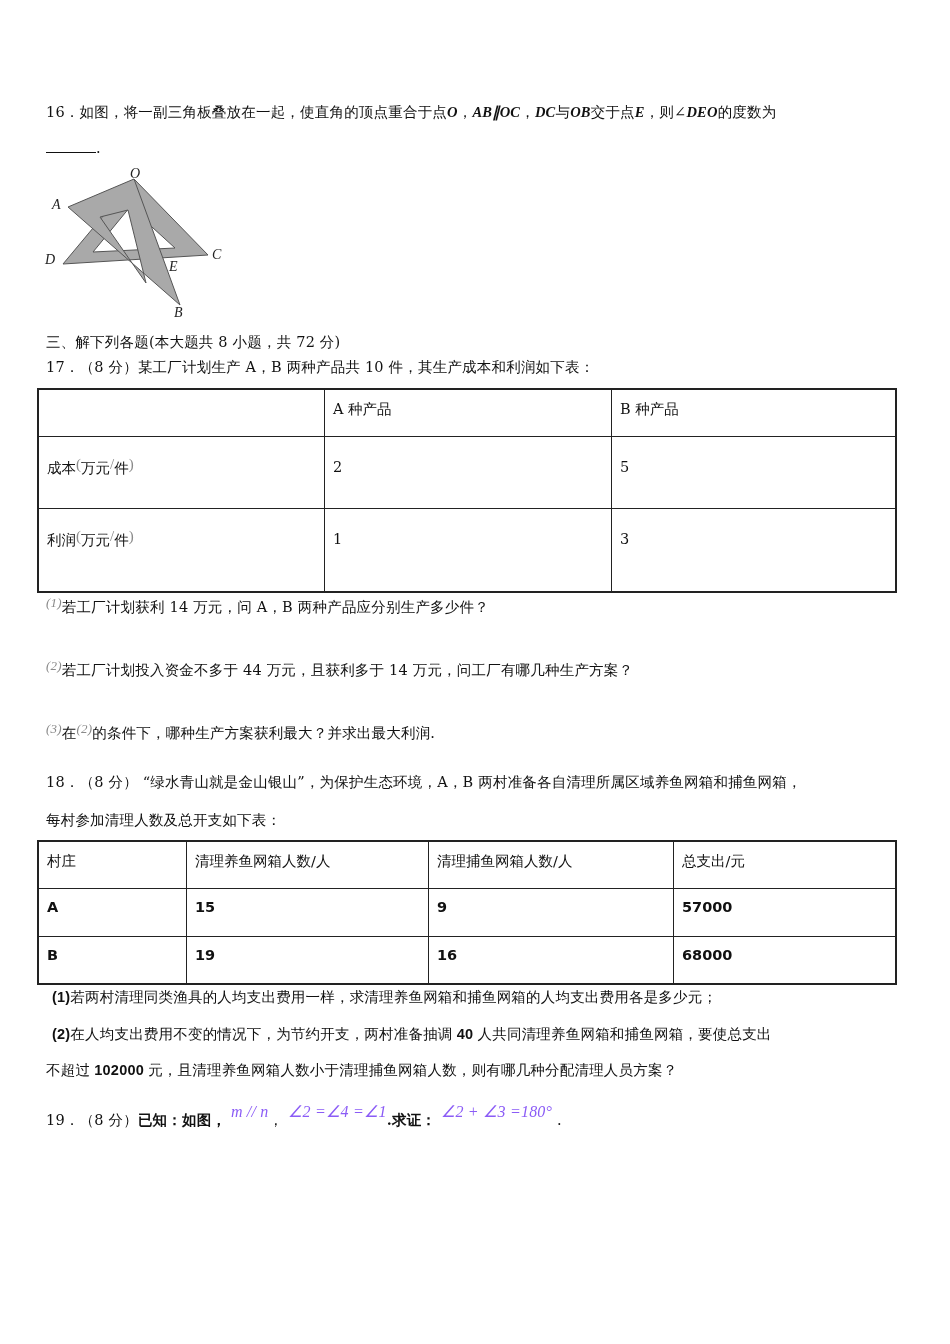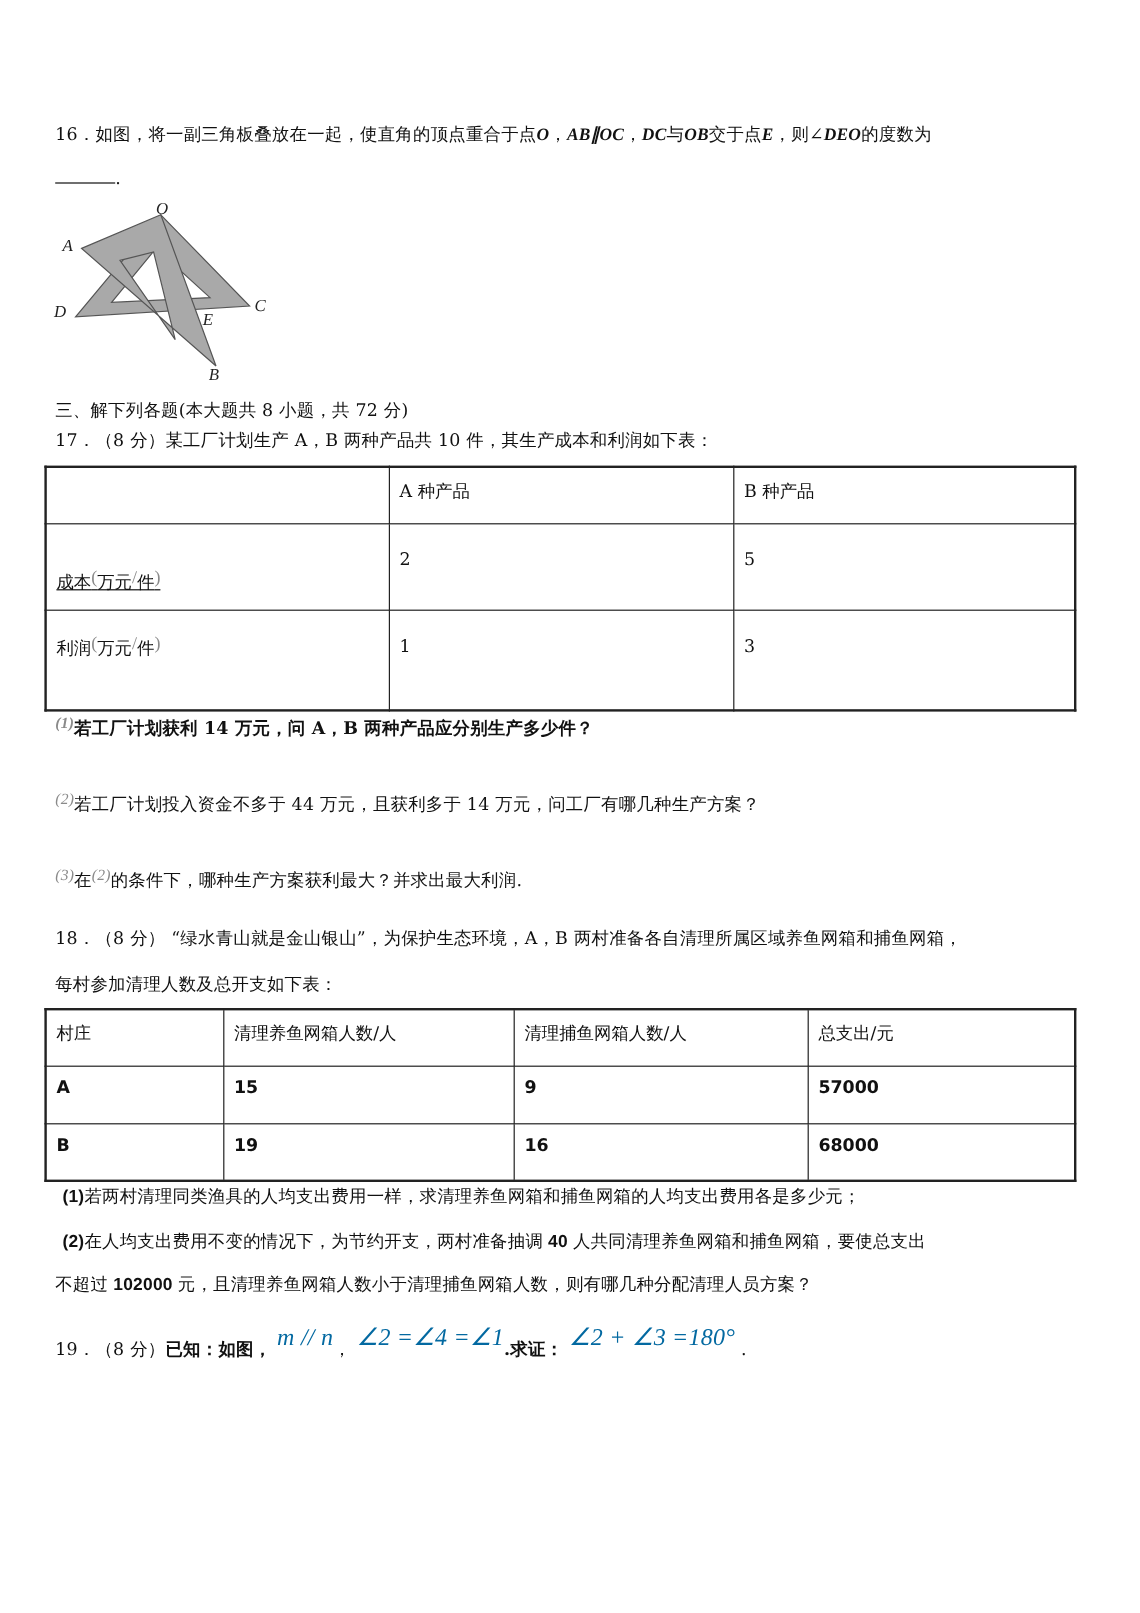--- a/index.html
+++ b/index.html
@@ -5,21 +5,21 @@
     html, body { margin: 0; padding: 0; background: #ffffff; }
     body { width: 950px; height: 1344px; position: relative; overflow: hidden;
            font-family: "DejaVu Serif", "Liberation Serif", serif; color: #111; }
     .abs { position: absolute; }
     .line { font-size: 14.5px; white-space: nowrap; letter-spacing: 0.2px; }
     .b { font-weight: bold; }
     .it { font-style: italic; font-family: "Liberation Serif", serif; font-weight: bold; }
     .blank { display: inline-block; width: 50px; border-bottom: 1px solid #111; height: 12px; }
     .mark { color: #8a8a8a; font-style: italic; font-family: "Liberation Serif", serif; font-size: 13px; position: relative; top: -5px; }
     .paren { color: #8a8a8a; font-family: "Liberation Serif", serif; font-size: 15px; position: relative; top: -4px; }
-    .math { color: #0369a1; font-style: italic; font-family: "Liberation Serif", serif; font-size: 20px; position: relative; top: -8px; }
+    .math { color: #8b5cf6; font-style: italic; font-family: "Liberation Serif", serif; font-size: 16px; position: relative; top: -8px; }
     table.t1, table.t2 { position: absolute; border-collapse: collapse; }
     table.t1 td, table.t2 td { border: 1px solid #222; vertical-align: top; font-size: 14.5px; padding: 0 8px; }
     table.t1 { left: 37px; top: 388px; width: 860px; border: 2px solid #222; }
     table.t1 td { padding-top: 10px; margin-top: 40px; }
     table.t2 { left: 37px; top: 840px; width: 860px; border: 2px solid #222; font-family: "DejaVu Sans", sans-serif; }
     table.t2 td { padding-top: 10px; }
     .sans { font-family: Liberation Sans, sans-serif; text-align: center; }
   </style>
 </head>
 <body>
@@ -53,33 +53,33 @@
 <div class="abs line" style="left:46px; top:358px;">17．（8 分）某工厂计划生产 A，B 两种产品共 10 件，其生产成本和利润如下表：</div>
 
 <table class="t1">
   <tbody>
       <tr style="height:47px;">
     <td style="width:269px;"></td>
     <td style="width:270px;">A 种产品</td>
     <td>B 种产品</td>
   </tr>
   <tr style="height:72px;">
-    <td style="padding-top:39px;text-decoration:underline;"><span>成本</span><span class="paren">(</span><span>万元</span><span class="paren">/</span><span>件</span><span class="paren">)</span></td>
+    <td style="padding-top:22px;"><span>成本</span><span class="paren">(</span><span>万元</span><span class="paren">/</span><span>件</span><span class="paren">)</span></td>
     <td style="padding-top:22px;">2</td>
     <td style="padding-top:22px;">5</td>
   </tr>
   <tr style="height:84px;">
     <td style="padding-top:22px;"><span>利润</span><span class="paren">(</span><span>万元</span><span class="paren">/</span><span>件</span><span class="paren">)</span></td>
     <td style="padding-top:22px;">1</td>
     <td style="padding-top:22px;">3</td>
   </tr>
 </tbody>
   </table>
 
-<div class="abs line" style="left:46px; top:598px;font-weight:bold;">
+<div class="abs line" style="left:46px; top:598px;">
   <span class="mark">(1)</span><span>若工厂计划获利 14 万元，问 A，B 两种产品应分别生产多少件？</span>
 </div>
 <div class="abs line" style="left:46px; top:661px;">
   <span class="mark">(2)</span><span>若工厂计划投入资金不多于 44 万元，且获利多于 14 万元，问工厂有哪几种生产方案？</span>
 </div>
 <div class="abs line" style="left:46px; top:724px;">
   <span class="mark">(3)</span><span>在</span><span class="mark">(2)</span><span>的条件下，哪种生产方案获利最大？并求出最大利润.</span>
 </div>
 
 <div class="abs line" style="left:46px; top:773px;">18．（8 分）  “绿水青山就是金山银山”，为保护生态环境，A，B 两村准备各自清理所属区域养鱼网箱和捕鱼网箱，</div>

